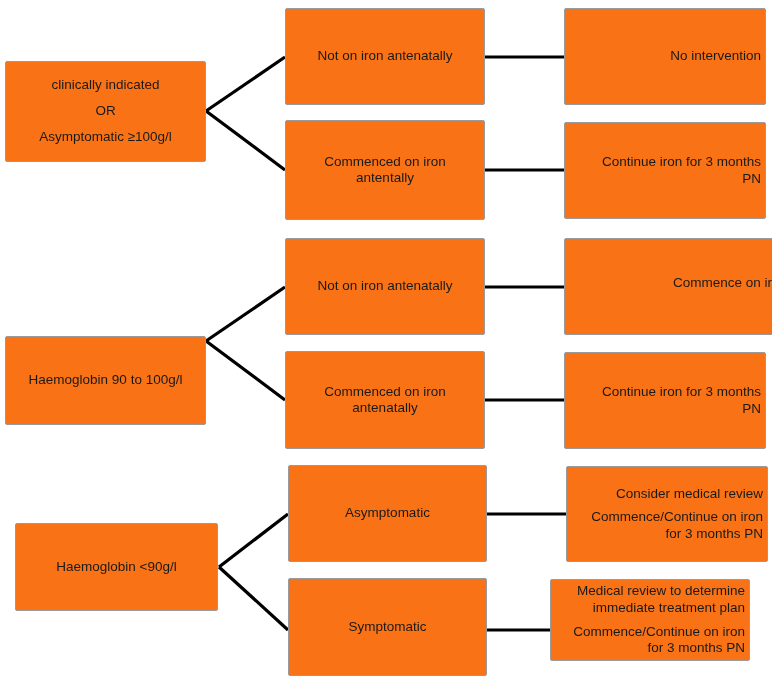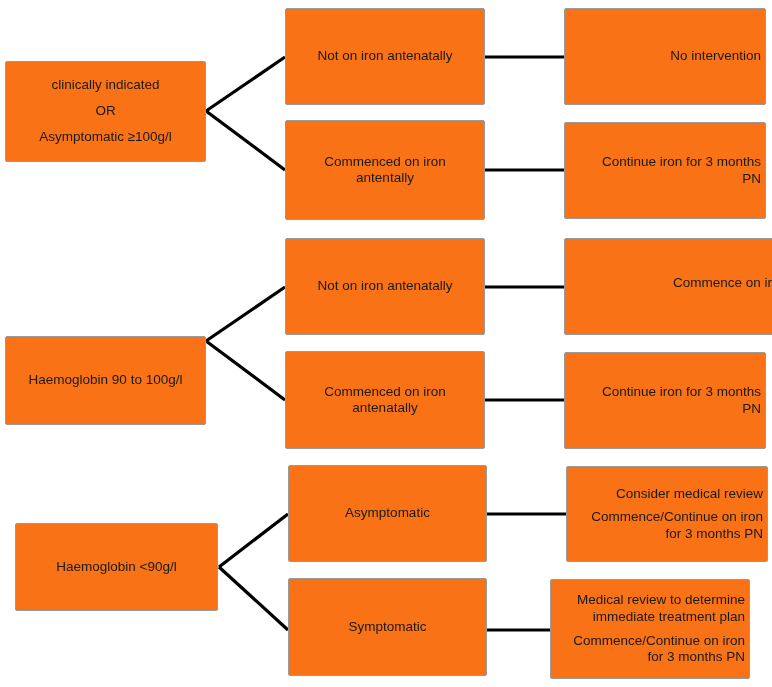--- a/index.html
+++ b/index.html
@@ -177,21 +177,21 @@
   <div class="node n-action tight" style="left:566px; top:466px; width:202px; height:96px;">
     <span class="para">
       <span class="line">Consider medical review</span>
     </span>
     <span class="para">
       <span class="line">Commence/Continue on iron</span>
       <span class="line">for 3 months PN</span>
     </span>
   </div>
 
-  <div class="node n-action tight" style="left:550px; top:579px; width:200px; height:100px;">
+  <div class="node n-action tight" style="left:550px; top:579px; width:200px; height:82px;">
     <span class="para">
       <span class="line">Medical review to determine</span>
       <span class="line">immediate treatment plan</span>
     </span>
     <span class="para">
       <span class="line">Commence/Continue on iron</span>
       <span class="line">for 3 months PN</span>
     </span>
   </div>
 

